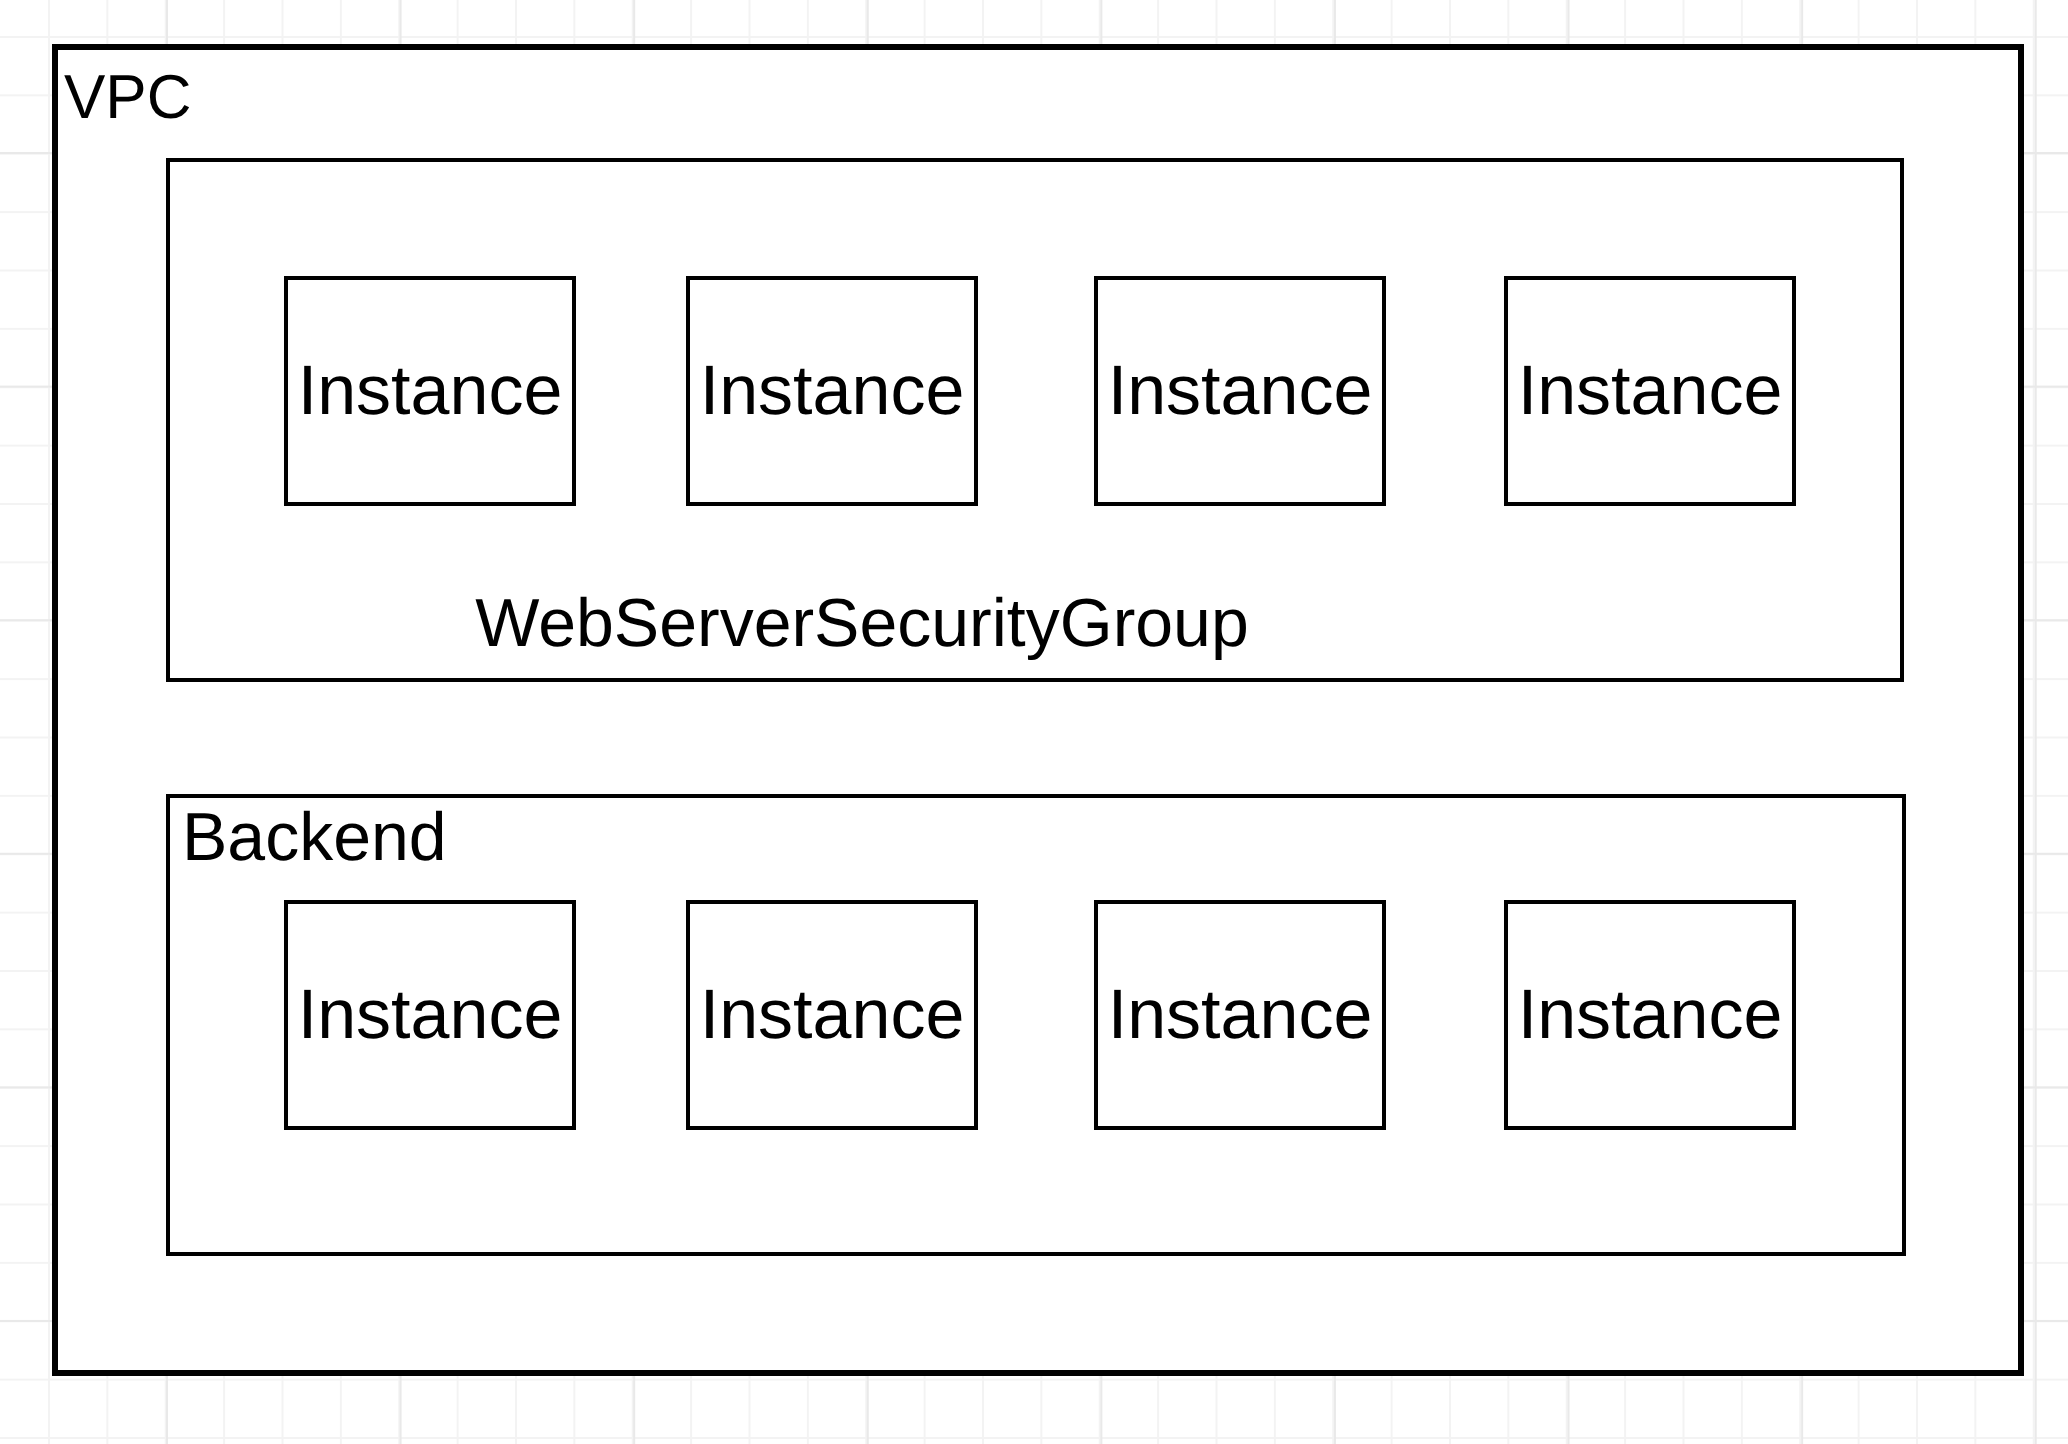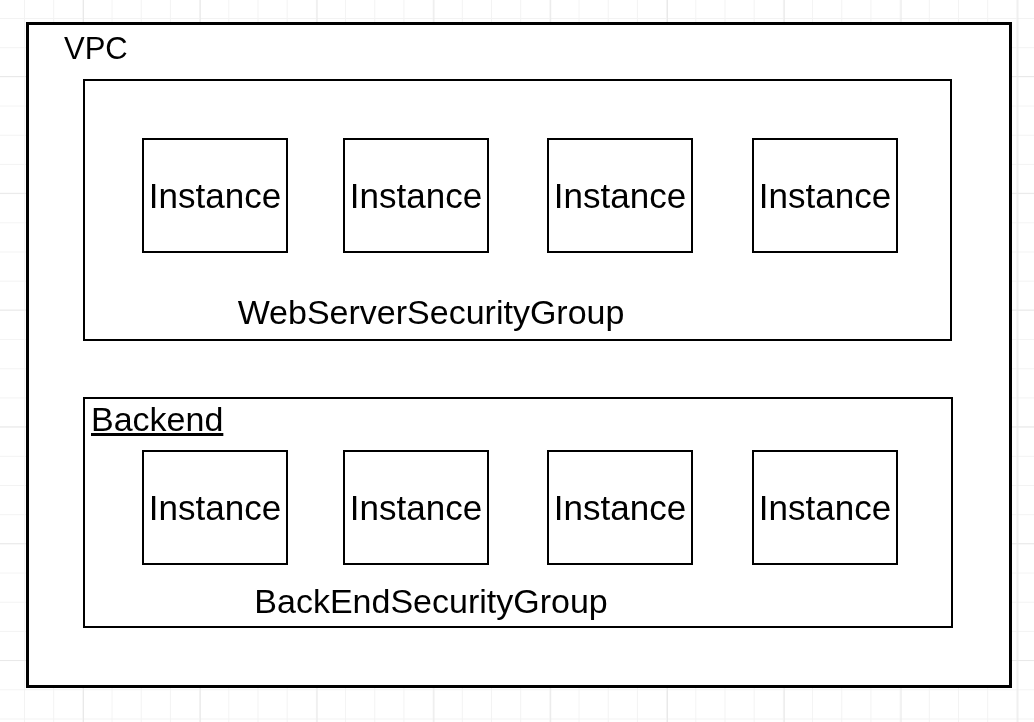--- a/index.html
+++ b/index.html
@@ -61,31 +61,30 @@
     font-size: 35px;
     line-height: 1;
     white-space: nowrap;
   }
   .lbl {
     position: absolute;
     line-height: 1;
     white-space: nowrap;
   }
   .vpc-lbl {
-    left: 64px; top: 33px;
+    left: 32px; top: 33px;
     font-size: 31px;
   }
   .group-hdr-web {
     left: 91px; top: 85px;
     font-size: 34px;
   }
   .group-hdr-backend {
     left: 91px; top: 402px;
     font-size: 34px;
-    text-decoration: underline;
   }
   .sg-name {
     left: 83px;
     width: 696px;
     text-align: center;
     font-size: 34px;
   }
   .sg-name-web { top: 295px; }
   .sg-name-backend { top: 584px; }
 </style>
@@ -123,15 +122,14 @@
   <div class="node instance-node" style="left:343px; top:450px;">
     <span>Instance</span>
   </div>
   <div class="node instance-node" style="left:547px; top:450px;">
     <span>Instance</span>
   </div>
   <div class="node instance-node" style="left:752px; top:450px;">
     <span>Instance</span>
   </div>
 
-  <div class="lbl sg-name sg-name-backend">BackEndSecurityGroup</div>
 
 </div>
 
 </body></html>

